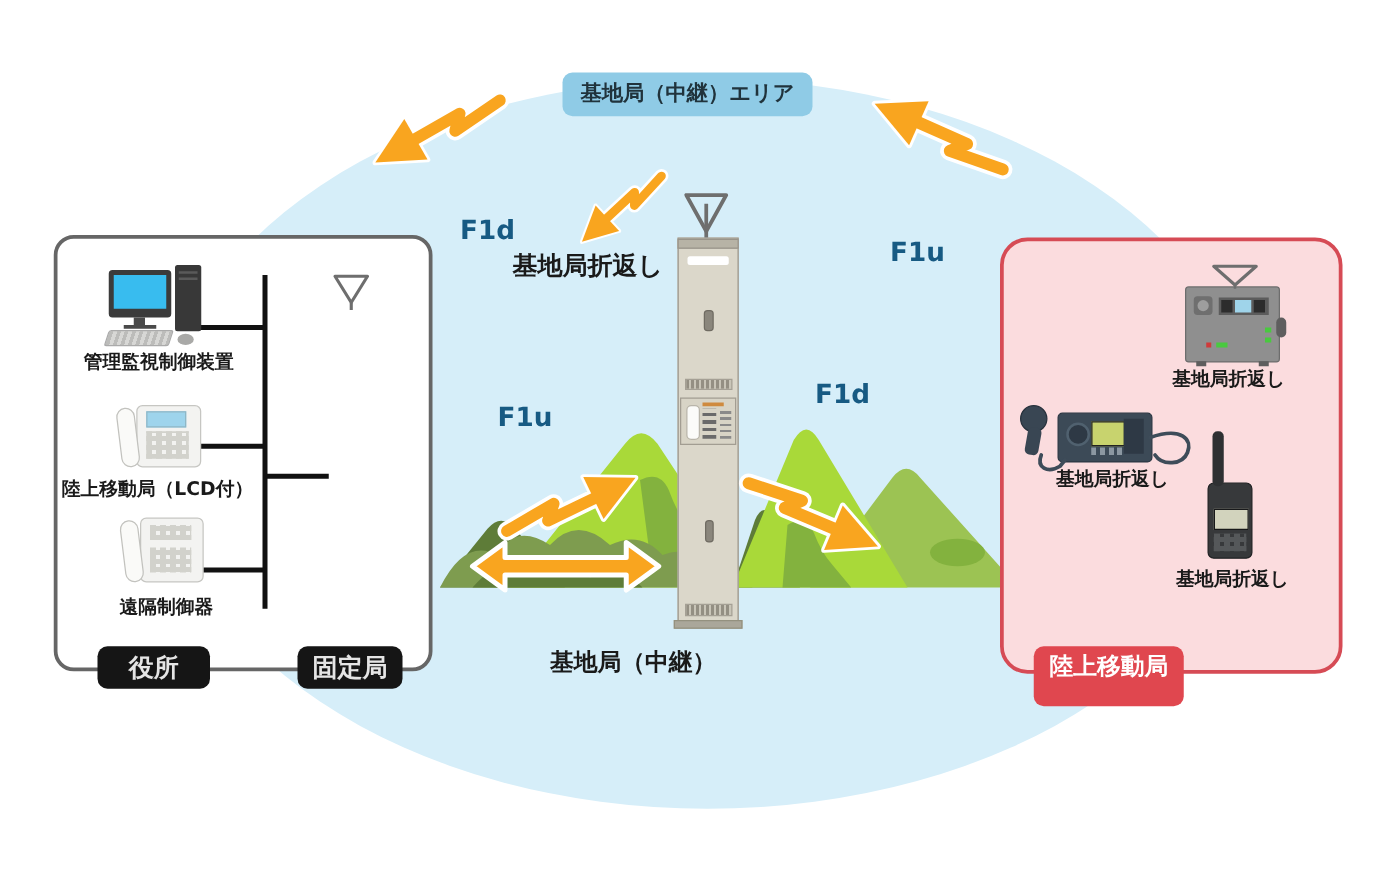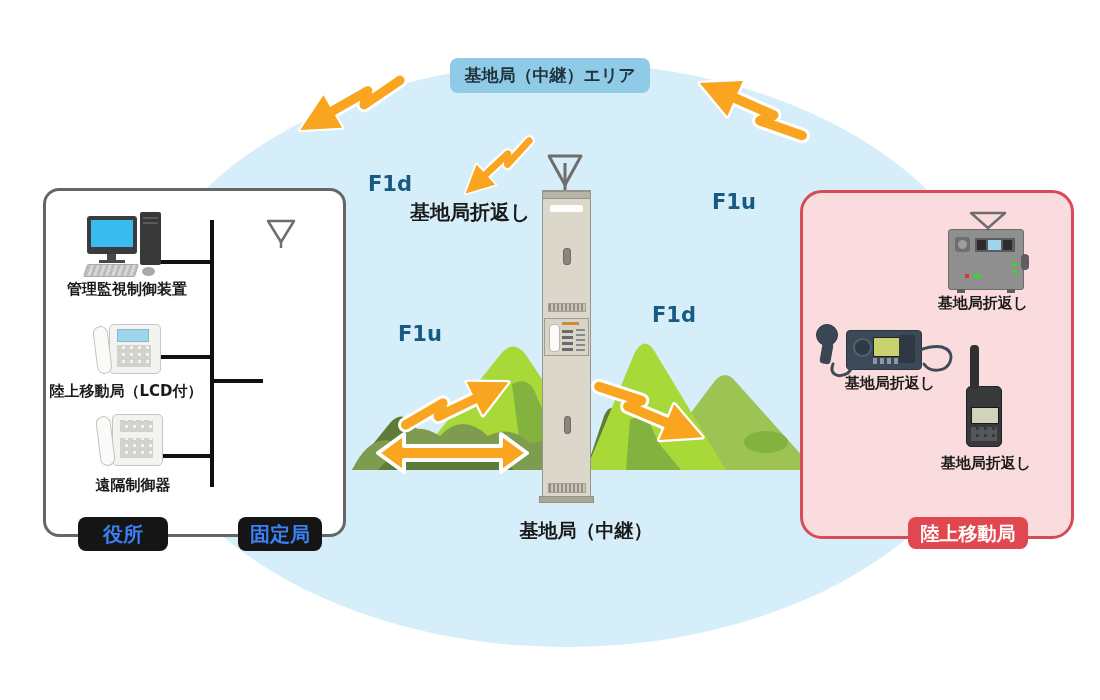--- a/index.html
+++ b/index.html
@@ -16,29 +16,29 @@
   .area-badge{left:450px;top:58px;width:200px;height:35px;line-height:35px;text-align:center;
               background:var(--area-label-bg,#8FCBE6);color:var(--area-label-text,#20333C);
               font-weight:700;font-size:17px;border-radius:8px;z-index:7;}
 
   
   .office-box{left:43px;top:188px;width:297px;height:343px;background:#fff;
               border:3px solid #666;border-radius:16px;z-index:4;}
   .mobile-box{left:800px;top:190px;width:268px;height:343px;background:var(--pink-fill,#FBDCDE);
               border:3px solid var(--pink-border,#D64B55);border-radius:22px;z-index:4;}
 
-  .badge-black{background:var(--black-badge,#151515);color:#3b82f6;font-weight:700;font-size:20px;
+  .badge-black{background:var(--black-badge,#151515);color:#e5e5e5;font-weight:700;font-size:20px;
                border-radius:8px;text-align:center;z-index:8;}
   .badge-red{background:var(--red-badge,#E0474F);color:#fff;font-weight:700;font-size:19px;
              border-radius:8px;text-align:center;z-index:8;}
 
   .dev-label{position:absolute;font-weight:700;font-size:15px;color:#1a1a1a;text-align:center;white-space:nowrap;}
   .freq{position:absolute;font-weight:700;font-size:21px;color:var(--freq-text,#175A83);z-index:7;}
   .note{position:absolute;font-weight:700;font-size:20px;color:#1a1a1a;z-index:7;white-space:nowrap;}
-  .bs-caption{left:456px;top:516px;width:260px;text-align:center;font-weight:700;font-size:19px;
+  .bs-caption{left:440px;top:516px;width:260px;font-weight:700;font-size:19px;
               line-height:28px;z-index:7;}
 
   
   .cabinet{position:absolute;background:var(--cabinet-body,#DBD7CA);border:1px solid #99948a;z-index:3;}
   .cab-cap{position:absolute;left:-1px;top:0;right:-1px;height:6px;background:#b7b3a6;border:1px solid #99948a;}
   .cab-slot{position:absolute;background:#fff;border-radius:2px;}
   .cab-handle{position:absolute;background:#8a867c;border:1px solid #6f6b62;border-radius:3px;}
   .cab-vents{position:absolute;background:repeating-linear-gradient(90deg,#948f83 0 2px,#c9c5b8 2px 4px);
              border:1px solid #a5a095;}
   .cab-panel{position:absolute;background:#d8d4c6;border:1px solid #a29d92;}
@@ -237,21 +237,21 @@
   </div>
   <div class="dev-label" style="left:810px;top:374px;width:160px;z-index:5">基地局折返し</div>
 
   <div class="abs hradio">
     <span class="ant"></span>
       <span class="disp"></span>
       <span class="keys"></span>
   </div>
   <div class="dev-label" style="left:906px;top:454px;width:160px;z-index:5">基地局折返し</div>
 
-  <div class="abs badge-red" style="left:908px;top:517px;width:120px;height:32px;line-height:32px">陸上移動局</div>
+  <div class="abs badge-red" style="left:827px;top:517px;width:120px;height:48px;line-height:32px">陸上移動局</div>
 
   <svg class="layer" width="1100" height="700" viewBox="0 0 1100 700" style="z-index:6">
     <defs>
       <g id="bolt">
         <polyline class="bolt-under" points="0,9 46,-7 38,7 84,-5"></polyline>
         <polygon class="bolt-head" points="76.7,-25.3 122.7,-15.6 87.3,15.3"></polygon>
         <polyline class="bolt-shaft" points="0,9 46,-7 38,7 84,-5"></polyline>
         <polygon class="bolt-head-fill" points="76.7,-25.3 122.7,-15.6 87.3,15.3"></polygon>
       </g>
     </defs>

